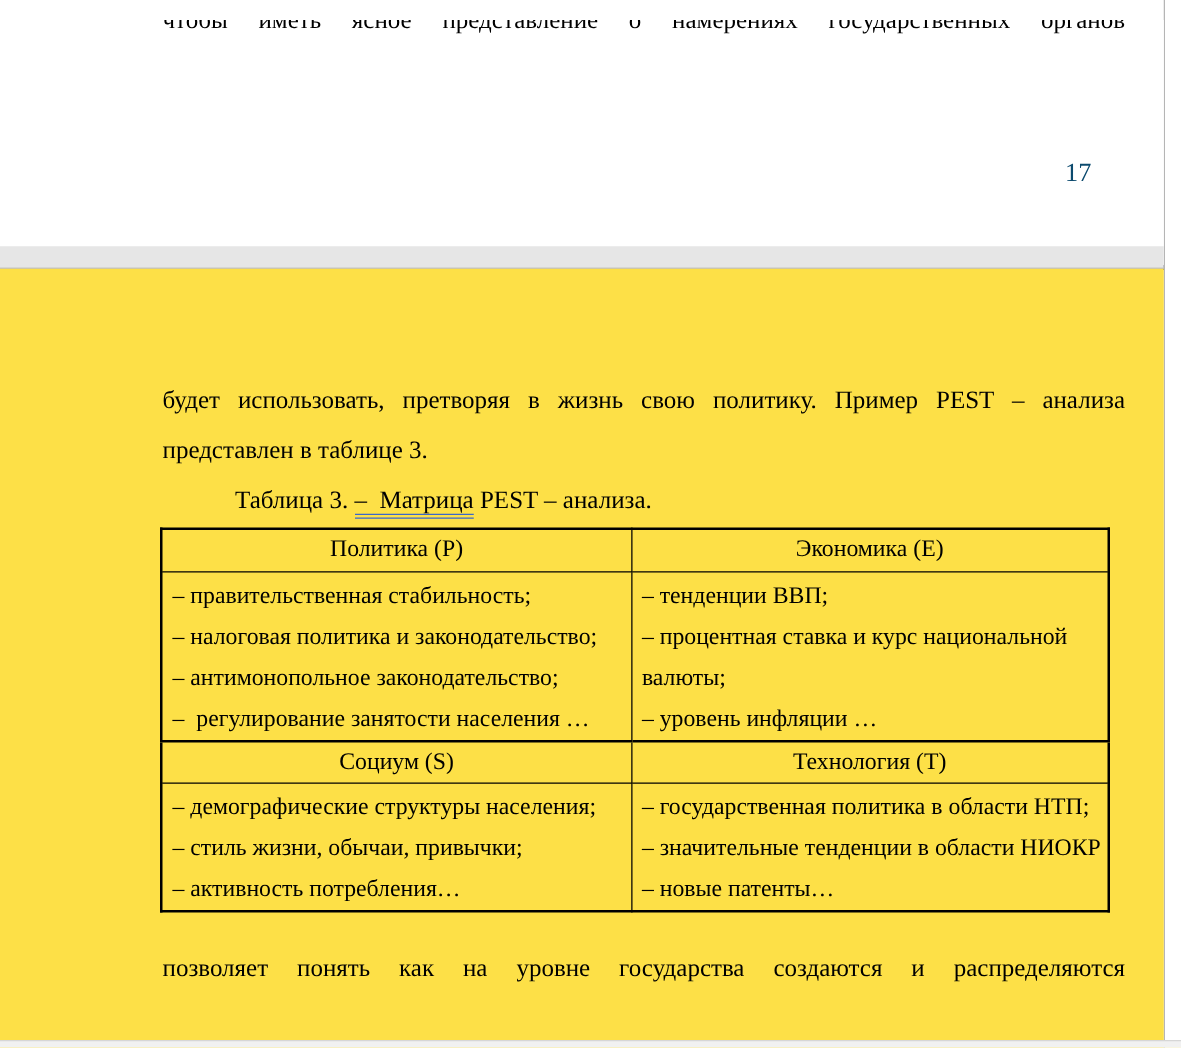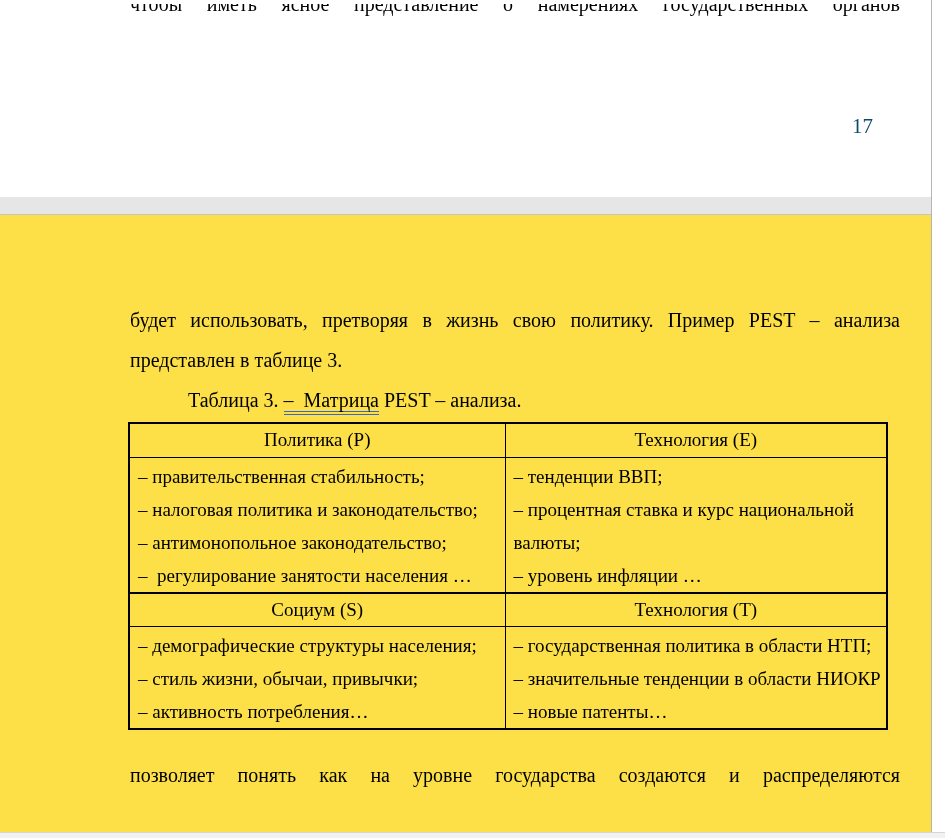--- a/index.html
+++ b/index.html
@@ -11,21 +11,21 @@
     overflow: hidden;
   }
   .doc-viewport {
     position: absolute; left: 0; top: 0;
     width: 931px; height: 838px;
     border-right: 1px solid #b5b5b5;
     background: #ffffff;
   }
   
   .page-top {
-    position: absolute; left: 0; top: 4px;
+    position: absolute; left: 0; top: 16px;
     width: 931px; height: 196px;
     background: #ffffff;
     border-bottom: 4px solid #0f172a;
     overflow: hidden;
   }
   .p1-text {
     position: absolute; left: 130px; top: -19px; width: 770px;
     font-size: 20px; line-height: 39px;
   }
   .jline { text-align: justify; text-align-last: justify; white-space: normal; }
@@ -119,21 +119,21 @@
     <div class="caption"><span>Таблица 3. </span><span class="u-double">–&nbsp; Матрица</span><span> PEST – анализа.</span></div>
 
     <table class="pest">
       <colgroup>
           <col style="width:376px">
           <col style="width:382px">
         </colgroup>
       <tbody>
           <tr class="hdr" style="height:34px">
         <td>Политика (P)</td>
-        <td>Технология (E)</td>
+        <td>Экономика (E)</td>
       </tr>
       <tr class="body body-1" style="height:133px">
         <td>
           <div class="cell-line">– правительственная стабильность;</div>
           <div class="cell-line">– налоговая политика и законодательство;</div>
           <div class="cell-line">– антимонопольное законодательство;</div>
           <div class="cell-line">–&nbsp; регулирование занятости населения …</div>
         </td>
         <td>
           <div class="cell-line">– тенденции ВВП;</div>

